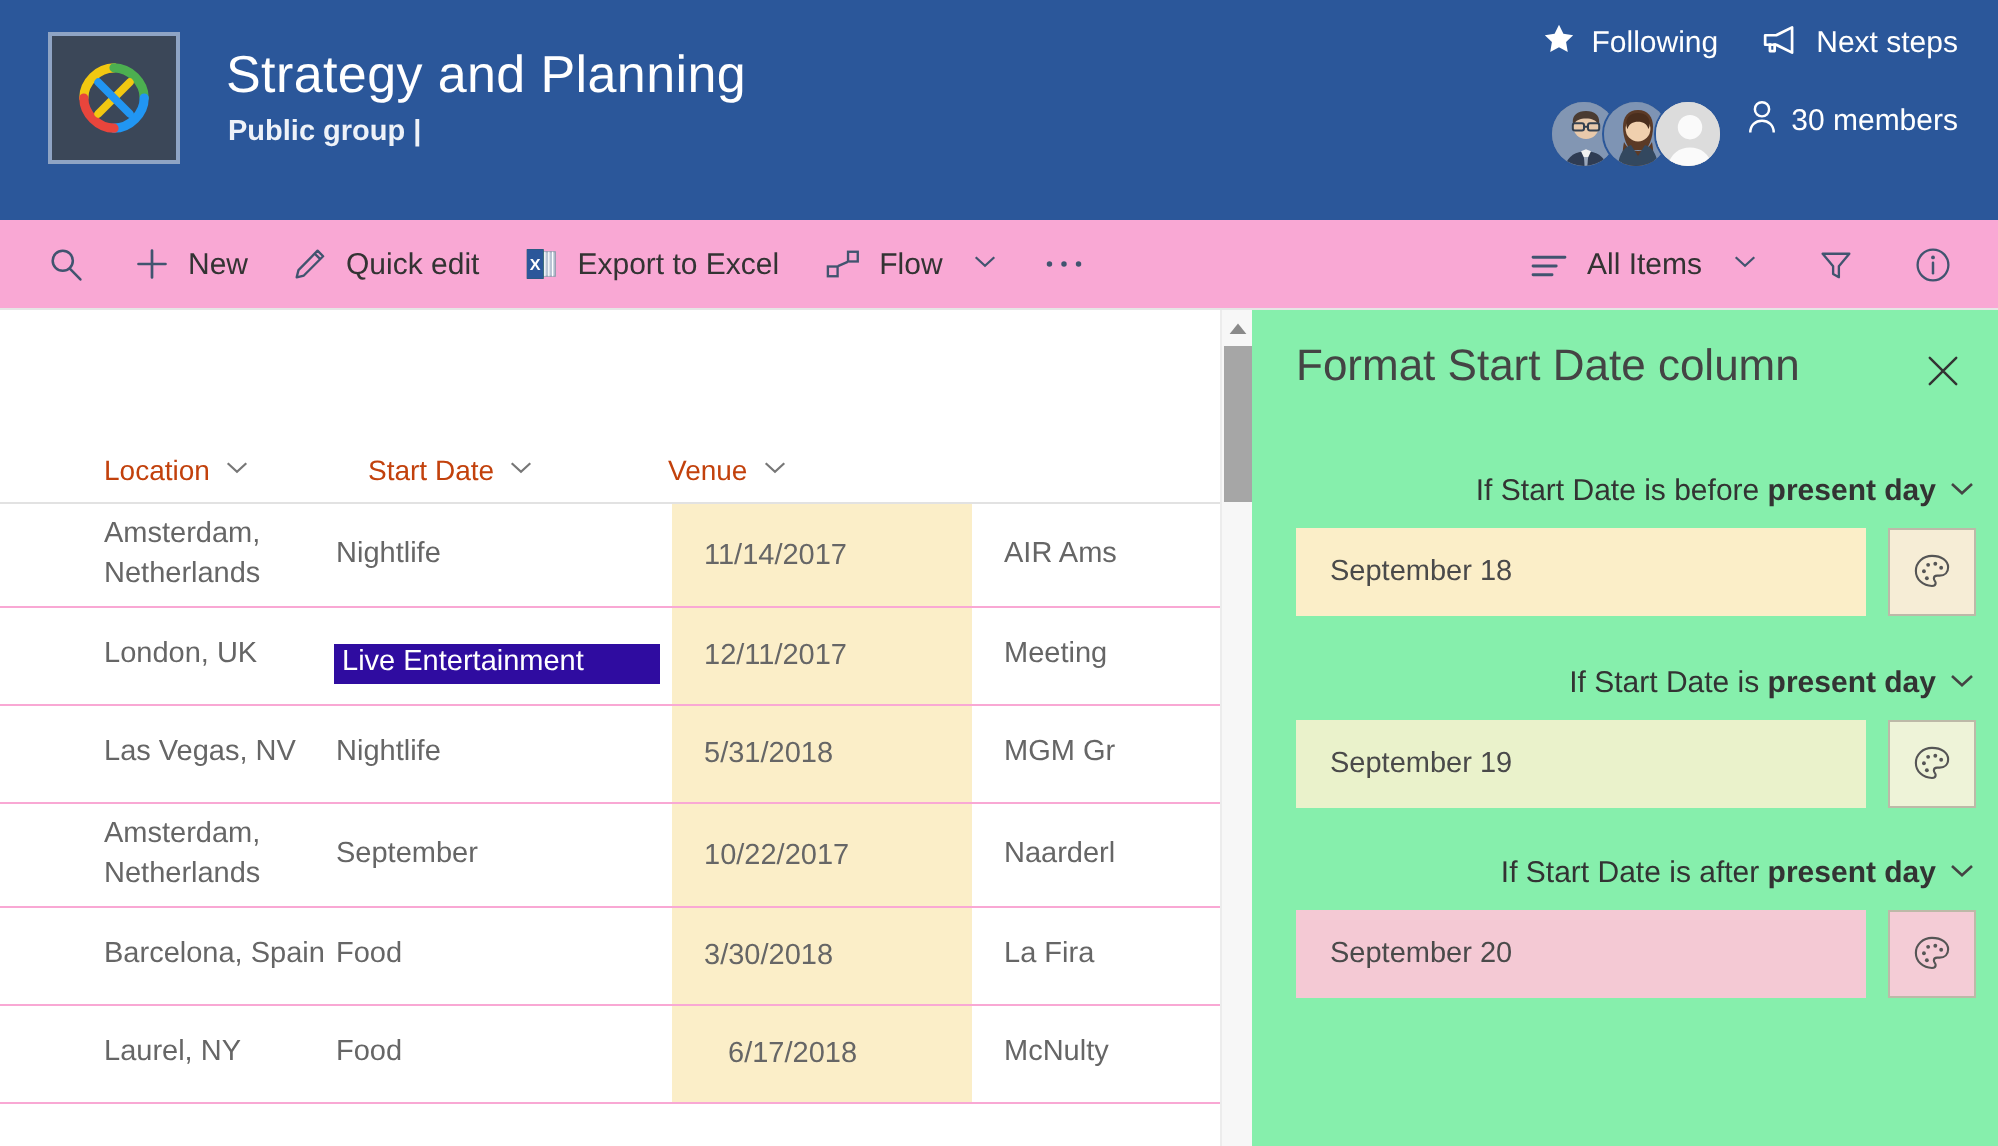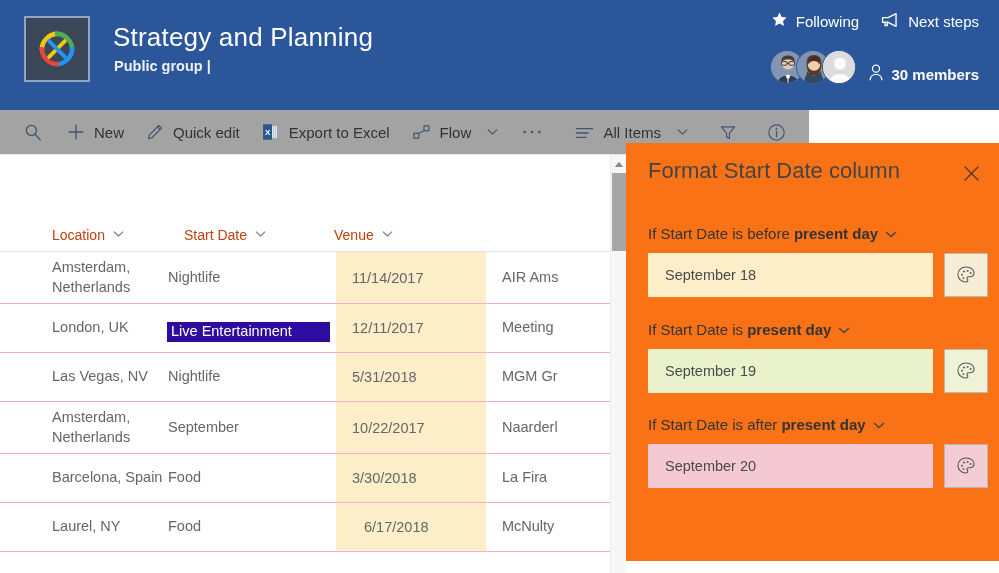--- a/index.html
+++ b/index.html
@@ -34,38 +34,38 @@
   .hdr-actions {
     position: absolute; right: 20px; top: 11px;
     display: flex; align-items: center; gap: 22px;
   }
   .hdr-action {
     display: flex; align-items: center; gap: 8px;
     color: #ffffff; font-size: 15px; white-space: nowrap; cursor: pointer;
   }
   .hdr-members {
     position: absolute; right: 20px; top: 50px;
-    display: flex; align-items: flex-end; font-weight: bold;
+    display: flex; align-items: flex-start;
   }
   .avatar {
     width: 34px; height: 34px; border-radius: 50%;
     border: 1.5px solid #2b579a; margin-left: -8px;
     overflow: hidden; position: relative; background: #7d94b5;
   }
   .avatar:first-child { margin-left: 0; }
   .members-label {
     display: flex; align-items: center; gap: 7px;
     color: #ffffff; font-size: 15px; margin-left: 12px; white-space: nowrap;
     cursor: pointer;
   }
 
   
   .command-bar {
-    position: absolute; left: 0; top: 110px; width: 809px; height: 45px;
-    background: #a3a3a3; border-bottom: 1px solid #e6e6e6;
+    position: absolute; left: 0; top: 110px; width: 999px; height: 45px;
+    background: #f9a8d4; border-bottom: 1px solid #e6e6e6;
     display: flex; align-items: center;
   }
   .cmd-left { display: flex; align-items: center; padding-left: 10px; gap: 0; }
   .cmd-right {
     position: absolute; right: 12px; top: 0; height: 45px;
     display: flex; align-items: center; gap: 8px;
   }
   .cmd-btn {
     display: flex; align-items: center; gap: 9px;
     padding: 6px 11px; color: #333333; font-size: 15px;
@@ -121,22 +121,23 @@
     position: absolute; left: 0; top: 2px; width: 16px; height: 14px;
     display: flex; align-items: center; justify-content: center; cursor: pointer;
   }
   .vscroll-thumb {
     position: absolute; left: 1px; top: 18px; width: 14px; height: 78px;
     background: #a6a6a6; cursor: pointer;
   }
 
   
   .panel {
-    position: absolute; left: 626px; top: 143px; width: 373px; height: 418px;
-    background: #f97316;
+    position: absolute; left: 626px; top: 155px; width: 373px; height: 418px;
+    background: #86efac;
+    text-align: right;
   }
   .panel-title {
     position: absolute; left: 22px; top: 15px;
     font-size: 22px; color: #444444; font-weight: 400; white-space: nowrap;
   }
   .panel-close {
     position: absolute; right: 14px; top: 16px;
     width: 28px; height: 28px; display: flex; align-items: center;
     justify-content: center; cursor: pointer; color: #333333;
   }

